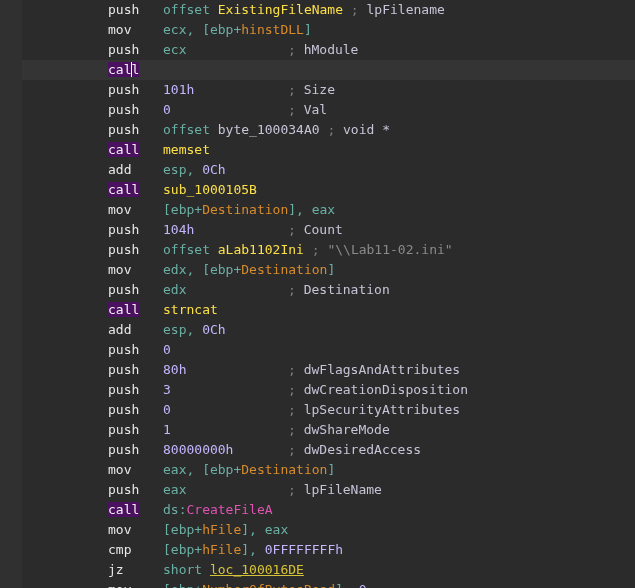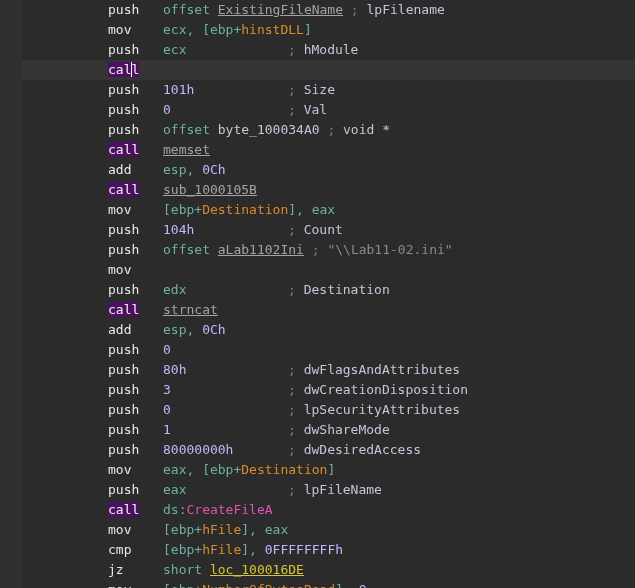--- a/index.html
+++ b/index.html
@@ -69,21 +69,21 @@
 
   
   .t-mnem   { color: #e8e8e8; }
   .t-call   { color: #f2f2f2; background: #4c1060; margin-top: 48px; }
   .t-reg    { color: #6ab0a5; }
   .t-num    { color: #c4b5fd; margin-top: 44px; }
   .t-kw     { color: #6ab0a5; }
   .t-punct  { color: #6ab0a5; }
   .t-var    { color: #d98c2b; }
   .t-loc    { color: #d7c436; text-decoration: underline; }
-  .t-sub    { color: #a3a3a3; text-decoration: underline; }
+  .t-sub    { color: #fde047; }
   .t-api    { color: #e052b4; }
   .t-dat    { color: #c8c4d8; text-align: right; }
   .t-str    { color: #8a8a8a; }
   .t-semi   { color: #7f7f7f; }
   .t-cmttxt { color: #c8c4d8; }
 
   
   .caret {
     display: inline-block;
     width: 1px;
@@ -107,21 +107,21 @@
       <div class="line current"><span class="mnem"><span class="t-call">cal<span class="caret"></span>l</span></span></div>
       <div class="line"><span class="mnem"><span class="t-mnem">push</span></span><span class="ops"><span class="t-num">101h</span></span><span class="cmt"><span class="t-semi">;</span> <span class="t-cmttxt">Size</span></span></div>
       <div class="line"><span class="mnem"><span class="t-mnem">push</span></span><span class="ops"><span class="t-num">0</span></span><span class="cmt"><span class="t-semi">;</span> <span class="t-cmttxt">Val</span></span></div>
       <div class="line"><span class="mnem"><span class="t-mnem">push</span></span><span class="ops"><span class="t-kw">offset</span> <span class="t-dat">byte_100034A0</span></span><span class="cmt inline" style="position: absolute; left: 327.4px;"><span class="t-semi">;</span> <span class="t-cmttxt">void *</span></span></div>
       <div class="line"><span class="mnem"><span class="t-call">call</span></span><span class="ops"><span class="t-sub">memset</span></span></div>
       <div class="line"><span class="mnem"><span class="t-mnem">add</span></span><span class="ops"><span class="t-reg">esp</span><span class="t-punct">,</span> <span class="t-num">0Ch</span></span></div>
       <div class="line"><span class="mnem"><span class="t-call">call</span></span><span class="ops"><span class="t-sub">sub_1000105B</span></span></div>
       <div class="line"><span class="mnem"><span class="t-mnem">mov</span></span><span class="ops"><span class="t-punct">[</span><span class="t-reg">ebp</span><span class="t-punct">+</span><span class="t-var">Destination</span><span class="t-punct">]</span><span class="t-punct">,</span> <span class="t-reg">eax</span></span></div>
       <div class="line"><span class="mnem"><span class="t-mnem">push</span></span><span class="ops"><span class="t-num">104h</span></span><span class="cmt"><span class="t-semi">;</span> <span class="t-cmttxt">Count</span></span></div>
       <div class="line"><span class="mnem"><span class="t-mnem">push</span></span><span class="ops"><span class="t-kw">offset</span> <span class="t-sub">aLab1102Ini</span></span><span class="cmt inline" style="position: absolute; left: 311.76px;"><span class="t-semi">;</span> <span class="t-str">"\\Lab11-02.ini"</span></span></div>
-      <div class="line"><span class="mnem"><span class="t-mnem">mov</span></span></div>
+      <div class="line"><span class="mnem"><span class="t-mnem">mov</span></span><span class="ops"><span class="t-reg">edx</span><span class="t-punct">,</span> <span class="t-punct">[</span><span class="t-reg">ebp</span><span class="t-punct">+</span><span class="t-var">Destination</span><span class="t-punct">]</span></span></div>
       <div class="line"><span class="mnem"><span class="t-mnem">push</span></span><span class="ops"><span class="t-reg">edx</span></span><span class="cmt"><span class="t-semi">;</span> <span class="t-cmttxt">Destination</span></span></div>
       <div class="line"><span class="mnem"><span class="t-call">call</span></span><span class="ops"><span class="t-sub">strncat</span></span></div>
       <div class="line"><span class="mnem"><span class="t-mnem">add</span></span><span class="ops"><span class="t-reg">esp</span><span class="t-punct">,</span> <span class="t-num">0Ch</span></span></div>
       <div class="line"><span class="mnem"><span class="t-mnem">push</span></span><span class="ops"><span class="t-num">0</span></span></div>
       <div class="line"><span class="mnem"><span class="t-mnem">push</span></span><span class="ops"><span class="t-num">80h</span></span><span class="cmt"><span class="t-semi">;</span> <span class="t-cmttxt">dwFlagsAndAttributes</span></span></div>
       <div class="line"><span class="mnem"><span class="t-mnem">push</span></span><span class="ops"><span class="t-num">3</span></span><span class="cmt"><span class="t-semi">;</span> <span class="t-cmttxt">dwCreationDisposition</span></span></div>
       <div class="line"><span class="mnem"><span class="t-mnem">push</span></span><span class="ops"><span class="t-num">0</span></span><span class="cmt"><span class="t-semi">;</span> <span class="t-cmttxt">lpSecurityAttributes</span></span></div>
       <div class="line"><span class="mnem"><span class="t-mnem">push</span></span><span class="ops"><span class="t-num">1</span></span><span class="cmt"><span class="t-semi">;</span> <span class="t-cmttxt">dwShareMode</span></span></div>
       <div class="line"><span class="mnem"><span class="t-mnem">push</span></span><span class="ops"><span class="t-num">80000000h</span></span><span class="cmt"><span class="t-semi">;</span> <span class="t-cmttxt">dwDesiredAccess</span></span></div>
       <div class="line"><span class="mnem"><span class="t-mnem">mov</span></span><span class="ops"><span class="t-reg">eax</span><span class="t-punct">,</span> <span class="t-punct">[</span><span class="t-reg">ebp</span><span class="t-punct">+</span><span class="t-var">Destination</span><span class="t-punct">]</span></span></div>

